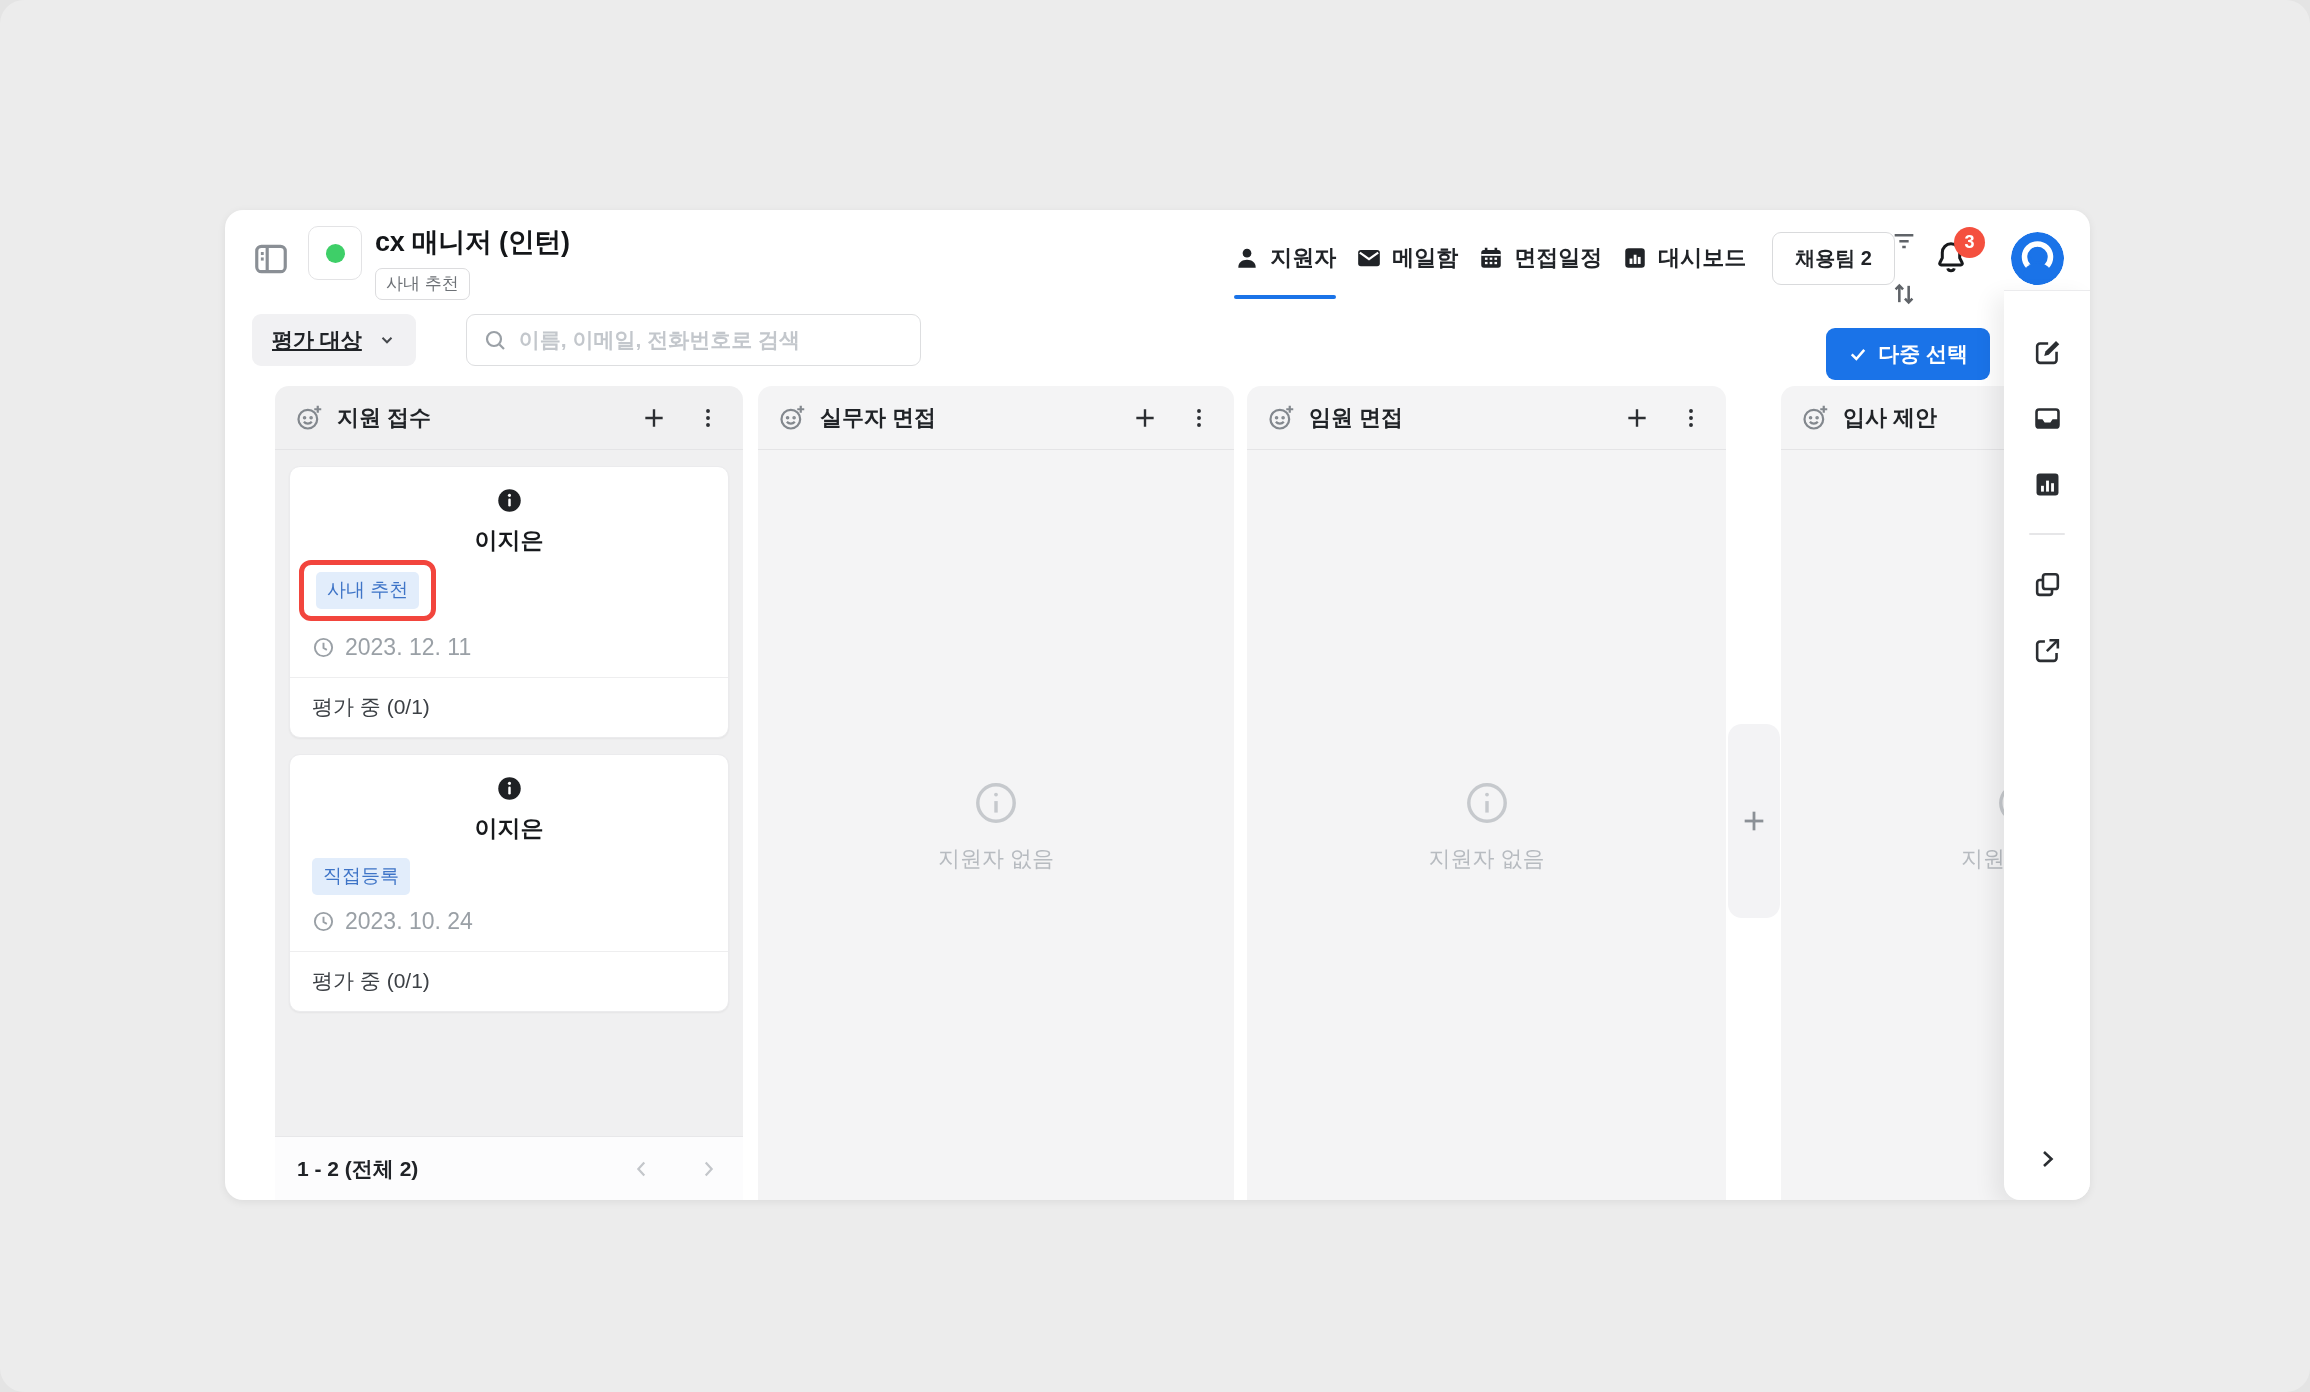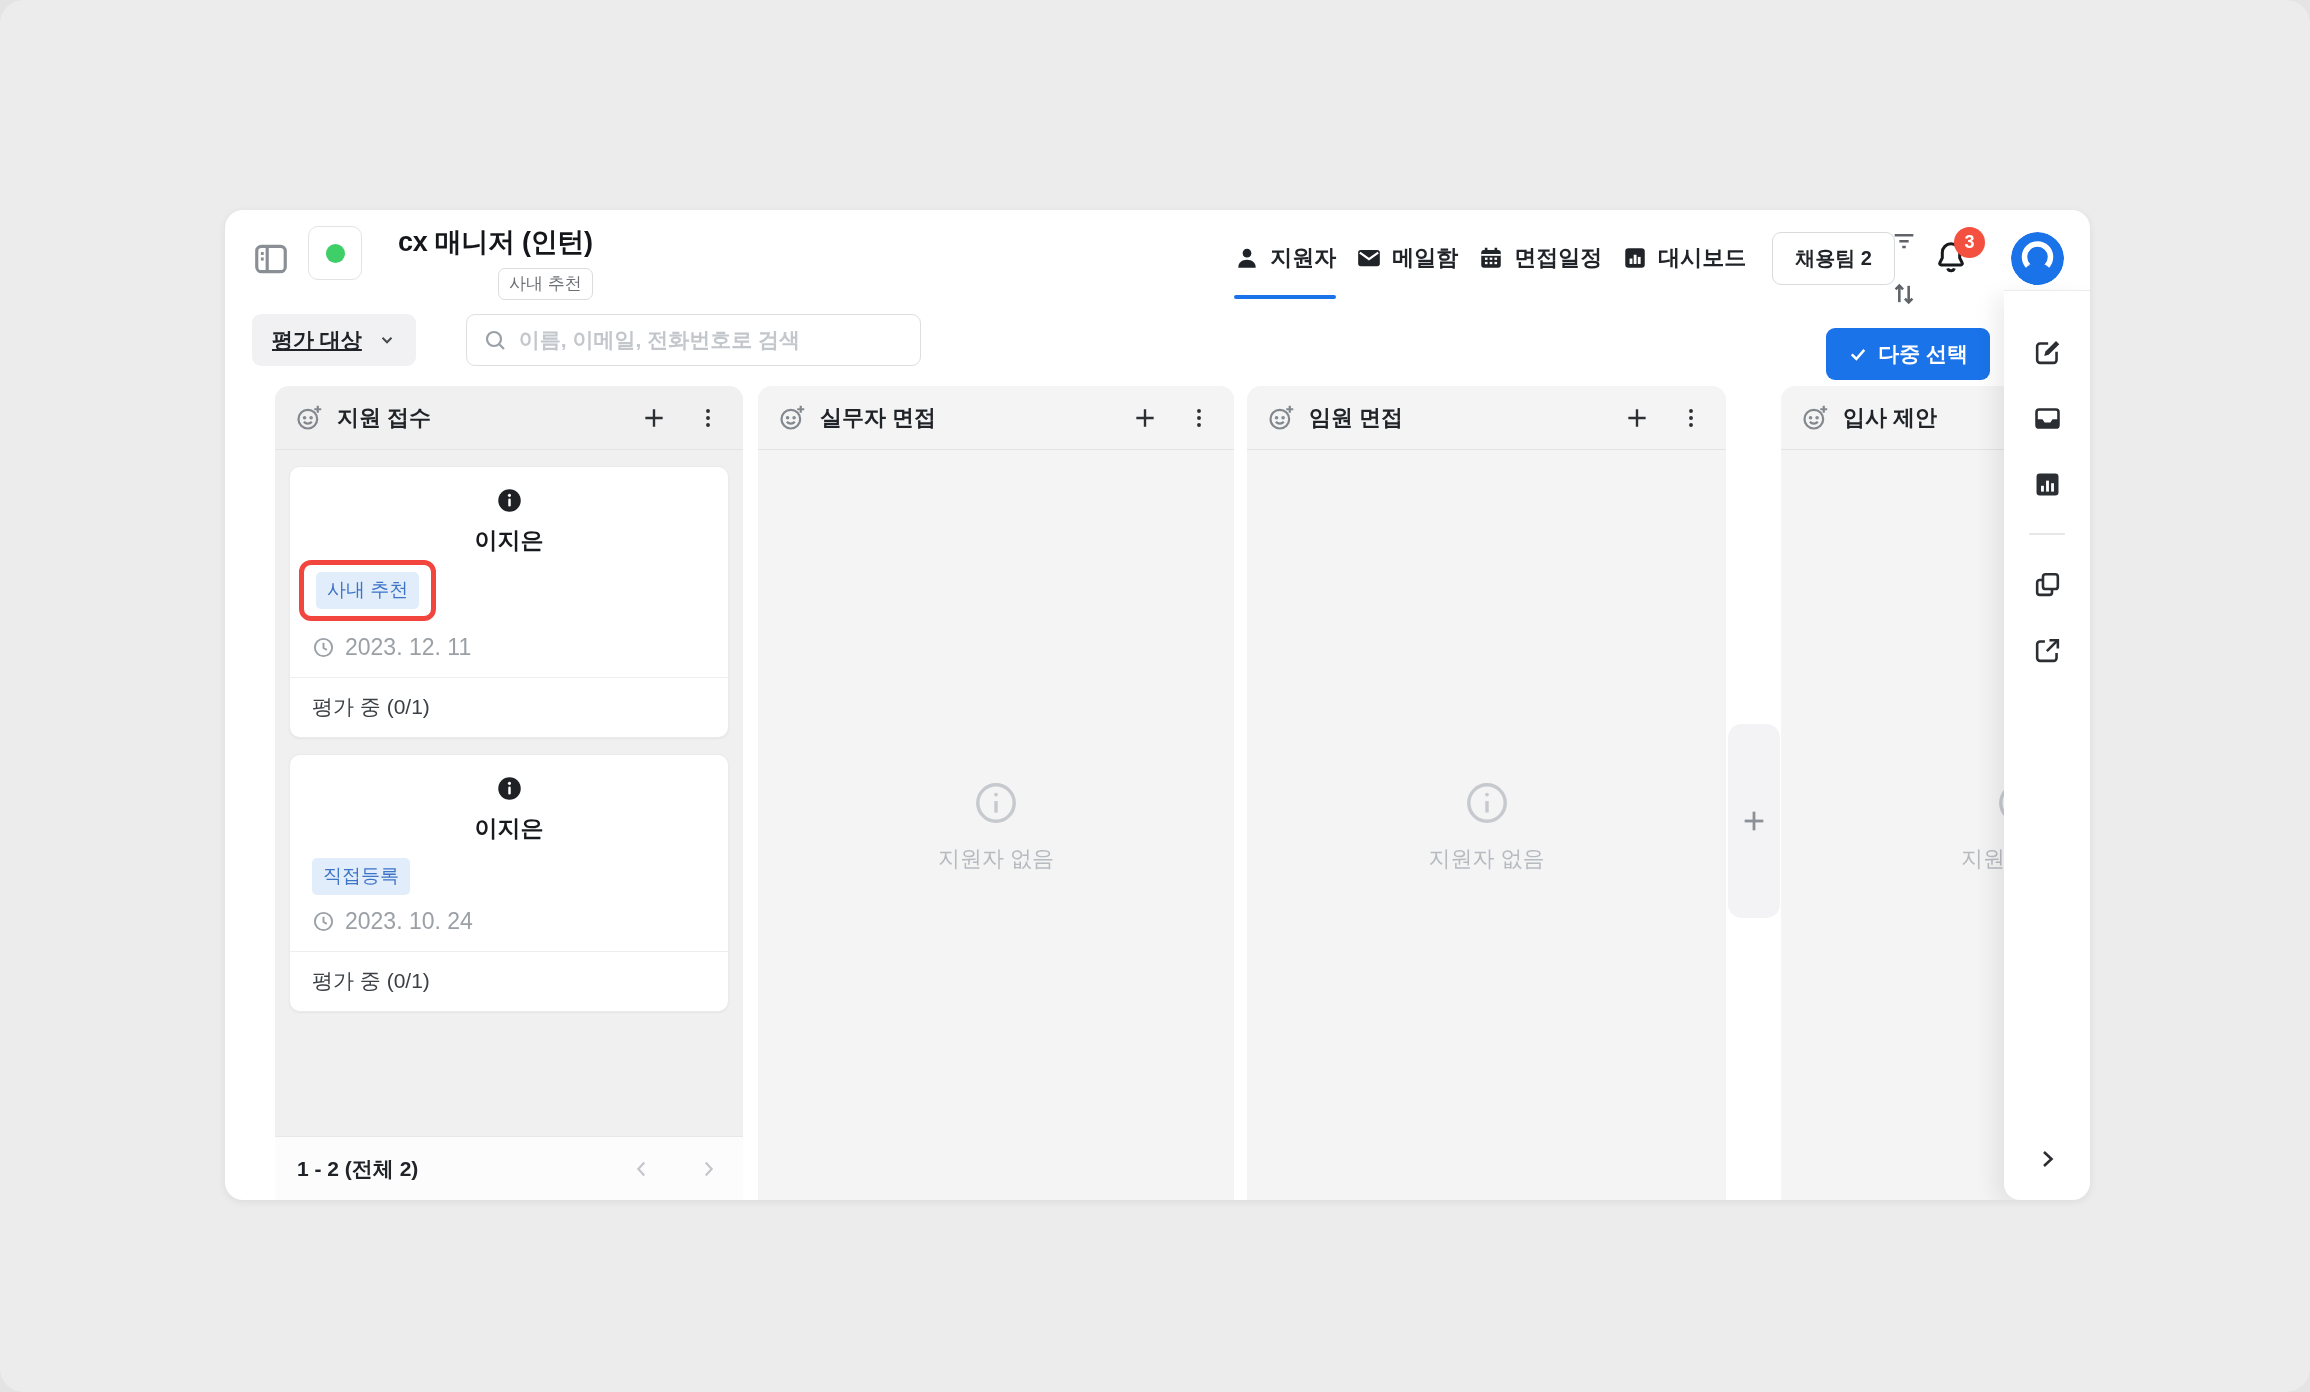--- a/index.html
+++ b/index.html
@@ -15,21 +15,21 @@
     box-shadow:0 2px 8px rgba(0,0,0,.07);
   }
 
   
   .win-header { position:relative; height:96px; display:flex; align-items:flex-start; padding:0 18px 0 27px; }
   .icon-btn { background:none; border:none; cursor:pointer; display:flex; align-items:center; justify-content:center; color:#6a6f75; }
   .hdr-toggle { margin-top:30px; width:38px; height:38px; color:#8a8f95; }
   .status-btn { margin:16px 0 0 18px; width:54px; height:54px; border:1.5px solid #e3e3e5; border-radius:10px;
     background:#fff; display:flex; align-items:center; justify-content:center; cursor:pointer; }
   .status-dot { width:19px; height:19px; border-radius:50%; }
-  .title-block { margin:14px 0 0 36px;text-align:right; }
+  .title-block { margin:14px 0 0 13px; }
   .page-title { font-size:27px; font-weight:700; letter-spacing:-.3px; color:#141619; }
   .title-badge { display:inline-block; margin-top:8px; font-size:17px; color:#6d7176;
     border:1.5px solid #dcdcde; border-radius:7px; padding:3px 10px 4px; background:#fff; }
 
   .main-nav { margin-left:auto; display:flex; align-items:center; height:96px; gap:20px; padding-right:8px; }
   .nav-item { position:relative; display:flex; align-items:center; gap:10px; height:100%;
     font-size:22px; font-weight:700; color:#202327; cursor:pointer; background:none; border:none; }
   .nav-item svg { width:26px; height:26px; }
   .nav-item.active::after { content:""; position:absolute; left:0; right:0; bottom:7px; height:4px;
     border-radius:2px; background:var(--accent); }

